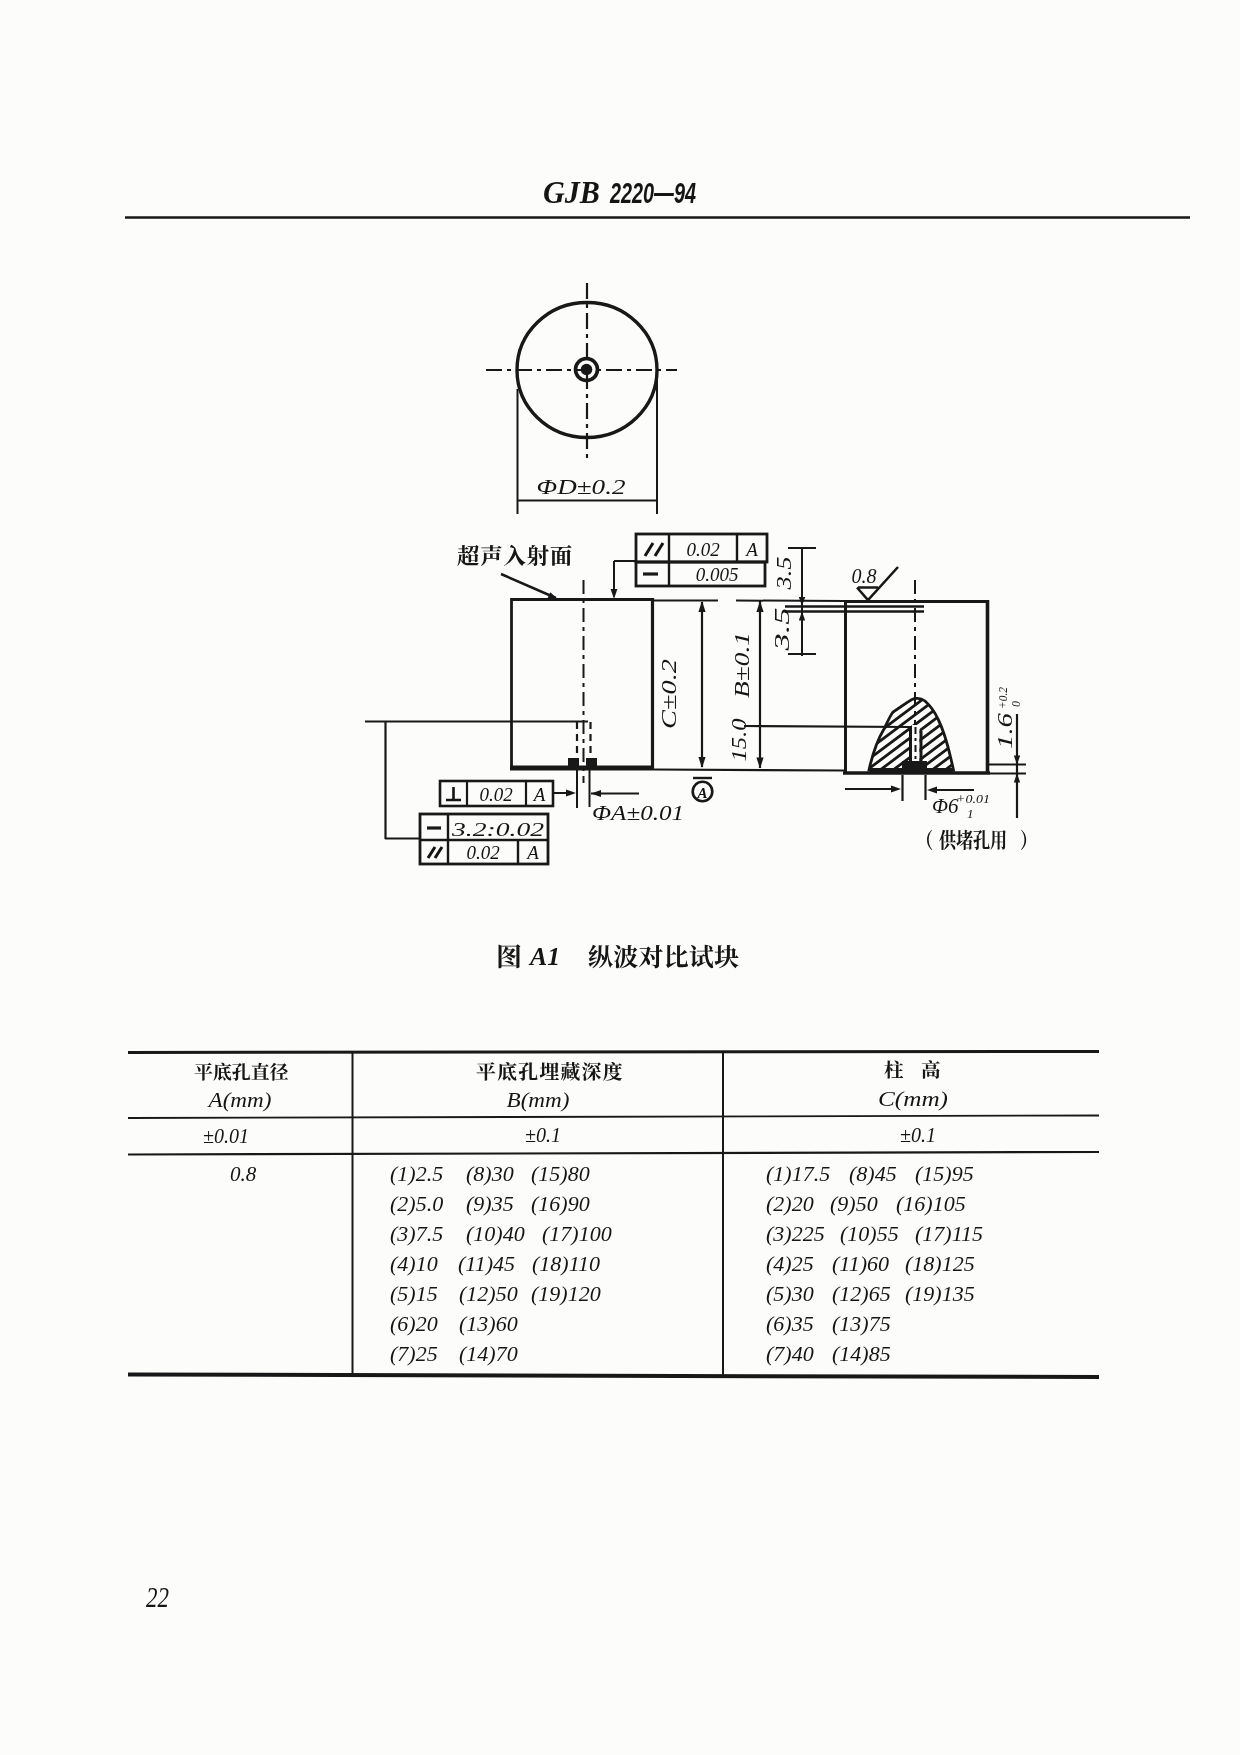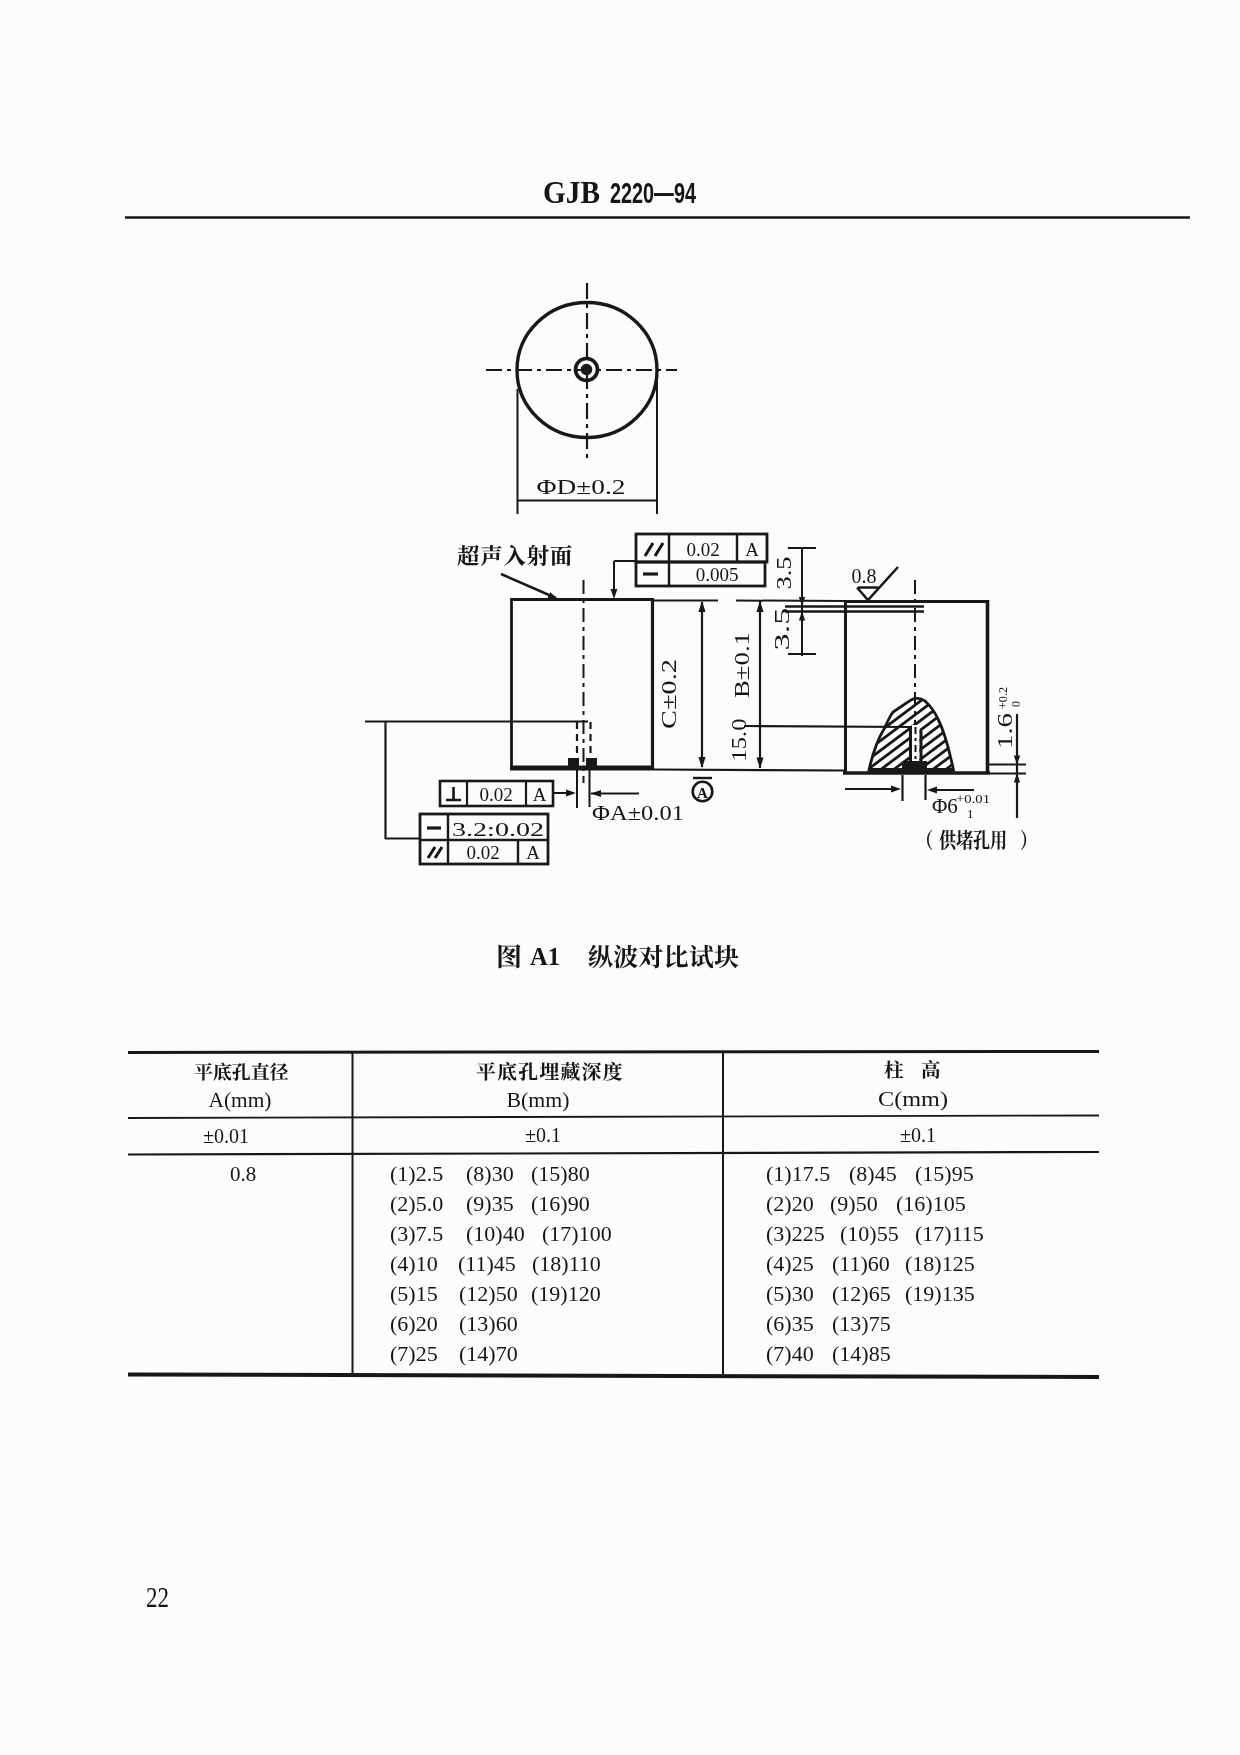--- a/index.html
+++ b/index.html
@@ -1,16 +1,16 @@
 <!DOCTYPE html>
 <html><head>
 <meta charset="utf-8">
 <style>
 html,body{margin:0;padding:0;background:#ffffff;}
-#page{width:1240px;height:1755px;background:#fcfcfb;position:relative;overflow:hidden;}
+#page{width:1240px;height:1755px;background:#fcfcfb;position:relative;overflow:hidden;font-style:italic;}
 </style>
 </head>
 <body>
 <div id="page">
 <svg width="1240" height="1755" viewBox="0 0 1240 1755" xmlns="http://www.w3.org/2000/svg">
 <defs>
 <path id="c8d85" d="M384 455 247 470V119C218 145 194 180 174 226C183 276 189 326 193 373C216 374 227 383 231 398L94 425C100 268 84 58 19 -78L30 -88C104 -13 144 88 167 192C231 -14 349 -60 575 -60C653 -60 837 -60 911 -60C912 -17 932 23 974 32V45C881 42 666 42 578 42C486 42 413 46 353 63V283H485C499 283 508 288 511 299C479 333 422 384 422 384L371 312H353V431C374 434 382 443 384 455ZM371 836 228 849V689H64L72 661H228V521H39L47 492H501C484 472 464 453 441 434L452 421C651 512 701 641 716 760H824C819 652 810 593 795 579C789 574 782 572 767 572C749 572 696 575 666 578L665 564C700 557 727 545 741 530C755 516 758 489 757 459C807 459 842 469 869 487C912 517 926 589 933 743C953 746 964 752 972 760L871 842L815 789H470L479 760H596C593 684 581 601 523 519C485 554 432 596 432 596L376 521H340V661H493C507 661 518 666 520 677C483 712 421 761 421 761L366 689H340V812C363 815 370 824 371 836ZM628 181V376H796V181ZM628 104V152H796V85H816C856 85 909 112 910 122V358C930 362 944 371 950 378L840 462L786 405H633L517 451V69H533C579 69 628 94 628 104Z"></path>
 <path id="c58f0" d="M166 467V313C166 182 151 34 30 -83L38 -92C216 -9 266 120 278 233H719V164H739C776 164 836 184 837 190V420C856 424 869 433 875 441L762 526L709 467H300L166 515ZM280 262 282 314V439H442V262ZM554 262V439H719V262ZM439 849V733H48L56 705H439V590H115L124 562H881C895 562 906 567 909 578C864 616 790 671 790 671L724 590H558V705H926C940 705 951 710 954 721C908 759 834 811 834 811L769 733H558V809C585 812 592 822 594 836Z"></path>
 <path id="c5165" d="M476 686C411 372 240 84 24 -76L35 -87C276 29 451 221 538 415C596 208 688 24 838 -89C855 -26 905 28 984 40L988 54C739 170 597 415 535 695C519 748 430 811 348 855C333 833 299 768 287 744C358 730 456 712 476 686Z"></path>
 <path id="c5c04" d="M538 487 527 482C557 420 582 335 577 261C672 162 794 368 538 487ZM111 754V299H38L47 271H265C218 156 136 42 26 -35L34 -47C179 15 294 102 366 213V48C366 34 362 27 345 27C323 27 233 34 233 34V19C278 12 299 -1 313 -16C327 -32 331 -58 334 -91C454 -79 469 -38 469 36V663C490 667 504 675 511 683L405 766L357 710H273C300 737 335 772 356 797C379 800 392 808 395 825L234 848C231 807 225 750 221 712ZM366 299H213V419H366ZM899 673 846 589V798C870 802 880 811 883 826L730 841V589H484L492 561H730V59C730 45 725 40 708 40C685 40 576 47 576 47V34C628 24 651 12 668 -6C684 -24 689 -52 693 -90C828 -77 846 -31 846 50V561H962C976 561 985 566 988 577C957 615 899 673 899 673ZM366 448H213V552H366ZM366 580H213V681H366Z"></path>

